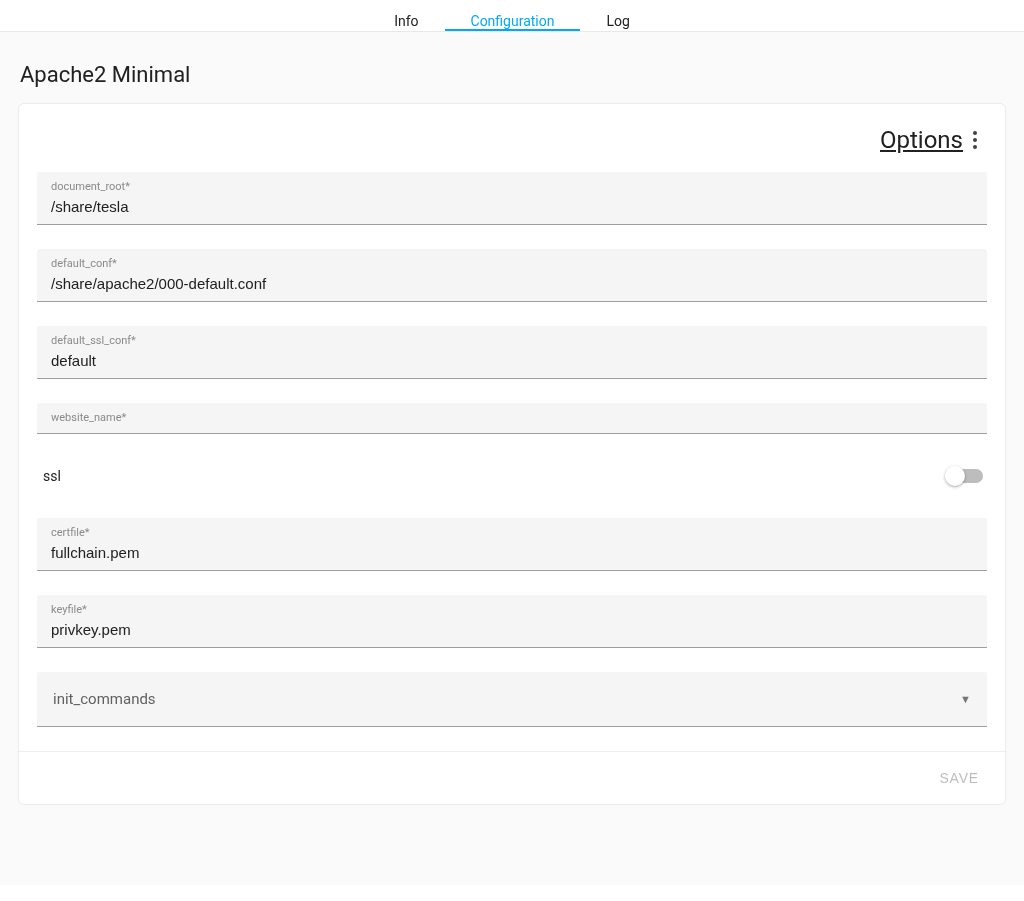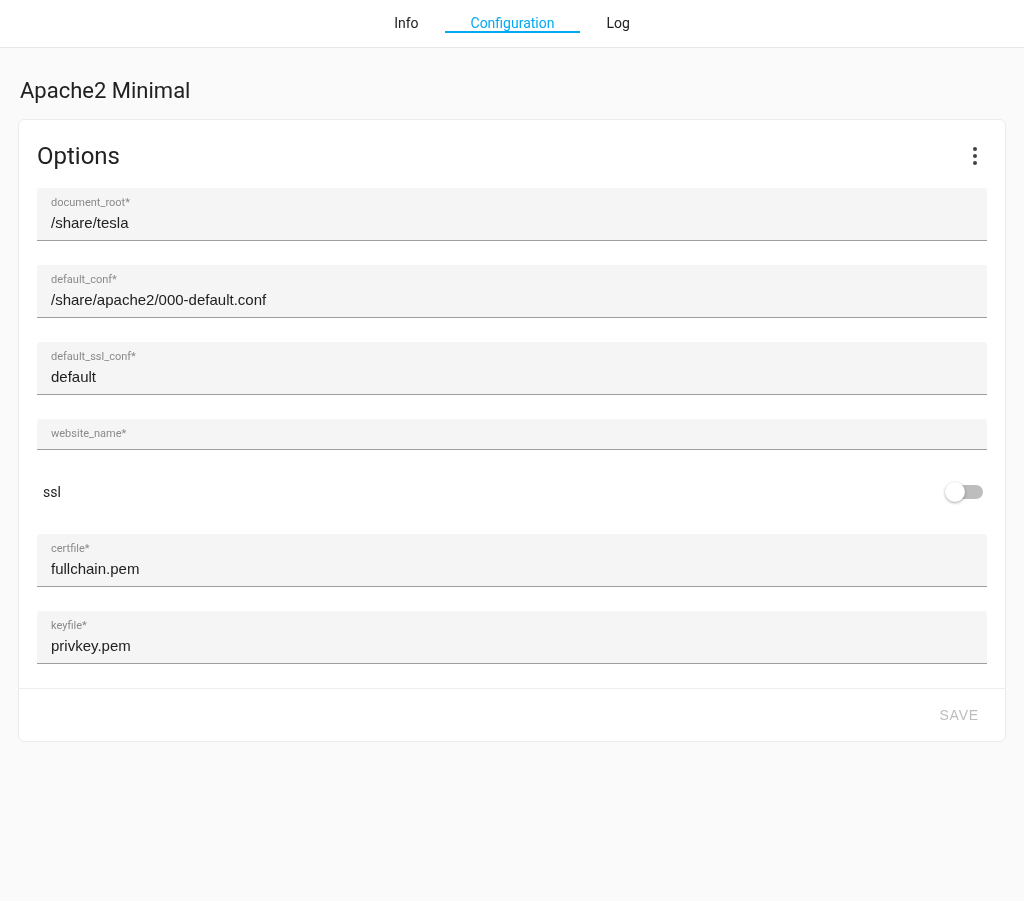--- a/index.html
+++ b/index.html
@@ -5,25 +5,25 @@
   * { box-sizing: border-box; }
   html, body {
     margin: 0; padding: 0;
     font-family: Roboto, "Segoe UI", Arial, sans-serif;
     background: #fff;
     color: #212121;
     font-size: 14px;
   }
   .tabs-bar {
     width: 100%;
-    height: 48px;
+    height: 32px;
     border-bottom: 1px solid #e8e8e8;
     display: flex;
     justify-content: center;
-    align-items: center;
+    align-items: flex-end;
     background: #fff;
   }
   .tab {
     padding: 0 26px;
     display: flex;
     align-items: center;
     font-size: 14px;
     color: #212121;
     cursor: pointer;
     border-bottom: 2px solid transparent;
@@ -47,22 +47,23 @@
   .card {
     background: #fff;
     border: 1px solid #ececec;
     border-radius: 6px;
     position: relative;
     padding: 16px 18px 0 18px;
   }
   .card-header {
     display: flex;
     align-items: center;
-    justify-content: space-between;
+    justify-content: flex-end;
     padding-bottom: 12px;
+    text-decoration: underline;
   }
   .card-title {
     font-size: 24px;
     font-weight: 400;
     color: #212121;
   }
   .kebab {
     width: 24px; height: 40px; display:flex; align-items:center; justify-content:center;
     cursor:pointer; color:#424242;
   }
@@ -204,19 +205,23 @@
     <div class="field">
       <div class="field-label">certfile*</div>
       <input class="field-input" value="fullchain.pem" style="">
     </div>
 
     <div class="field">
       <div class="field-label">keyfile*</div>
       <input class="field-input" value="privkey.pem" style="">
     </div>
 
+    <div class="field select">
+      <div class="sel-label">init_commands</div>
+      <span class="caret-down">▼</span>
+    </div>
 
 
     <div class="card-actions">
       <button class="save-btn">SAVE</button>
     </div>
   </div>
 </div>
 
 </body></html>

